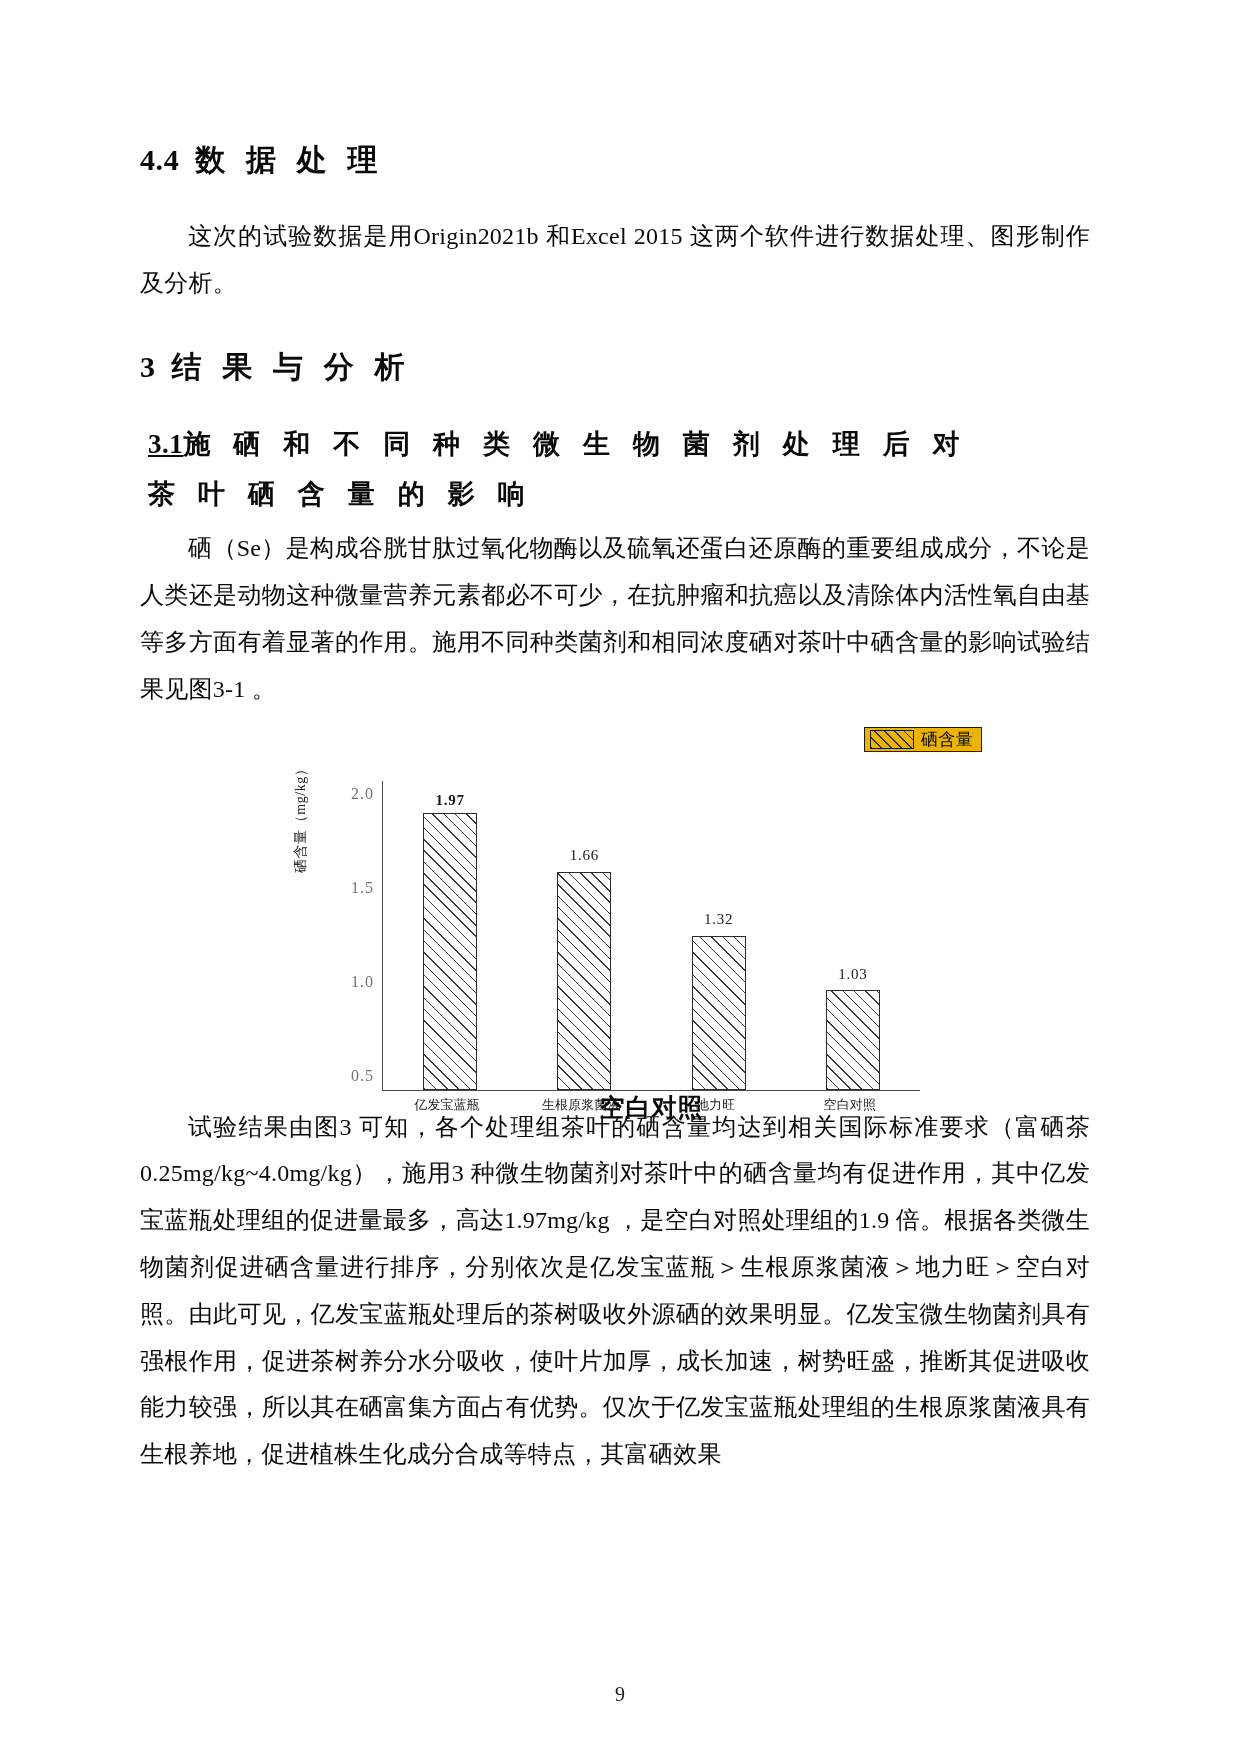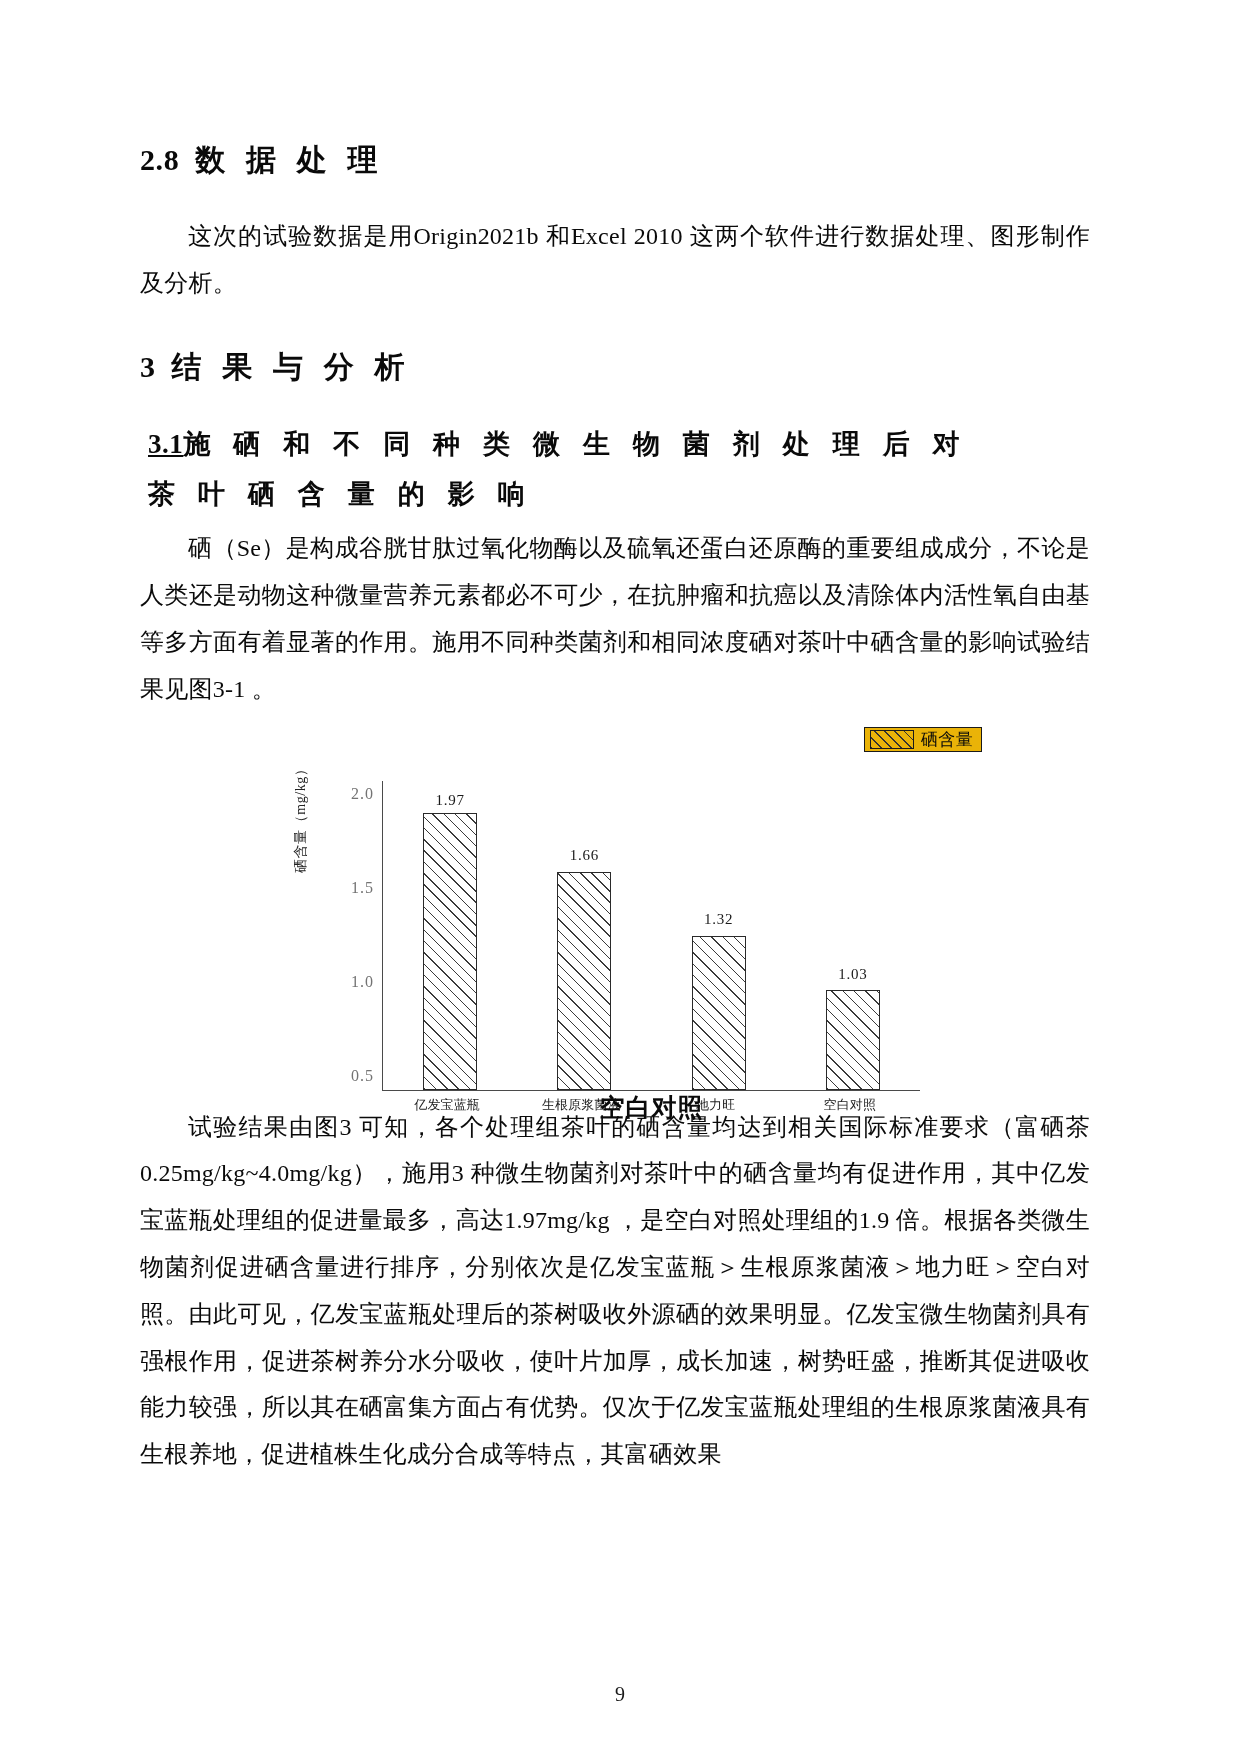--- a/index.html
+++ b/index.html
@@ -209,24 +209,24 @@
     font-size:20px;
     color:#1a1a1a;
   }
 </style>
 </head>
 <body>
 
 <div class="page">
 
   <h2 class="h2">
-    <span class="num">2.8</span><span>数 据 处 理</span>
+    <span class="num">4.4</span><span>数 据 处 理</span>
   </h2>
 
-  <p class="body indent">这次的试验数据是用Origin2021b 和Excel 2010 这两个软件进行数据处理、图形制作及分析。</p>
+  <p class="body indent">这次的试验数据是用Origin2021b 和Excel 2015 这两个软件进行数据处理、图形制作及分析。</p>
 
   <h1 class="h1">
     <span class="num">3</span><span>结 果 与 分 析</span>
   </h1>
 
   <h3 class="h3">
     <span class="num">3.1</span><span>施 硒 和 不 同 种 类 微 生 物 菌 剂 处 理 后 对</span>
   </h3>
   <div class="h3-line2">茶 叶 硒 含 量 的 影 响</div>
 
@@ -248,21 +248,21 @@
         <span class="y-tick" style="top:34.6%;">1.5</span>
         <span class="y-tick" style="top:65.0%;">1.0</span>
         <span class="y-tick" style="top:95.4%;">0.5</span>
       </div>
 
       <div class="axis-line-y"></div>
       <div class="axis-line-x"></div>
 
       <div class="bars">
         <div class="bar-slot">
-          <span class="bar-value" style="bottom:90.5%;">1.97</span>
+          <span class="bar-value" style="bottom:90.5%;font-weight:bold;">1.97</span>
           <div class="bar" style="height:89.1%;"></div>
         </div>
         <div class="bar-slot">
           <span class="bar-value" style="bottom:72.7%;">1.66</span>
           <div class="bar" style="height:70.3%;"></div>
         </div>
         <div class="bar-slot">
           <span class="bar-value" style="bottom:52.0%;">1.32</span>
           <div class="bar" style="height:49.7%;"></div>
         </div>

